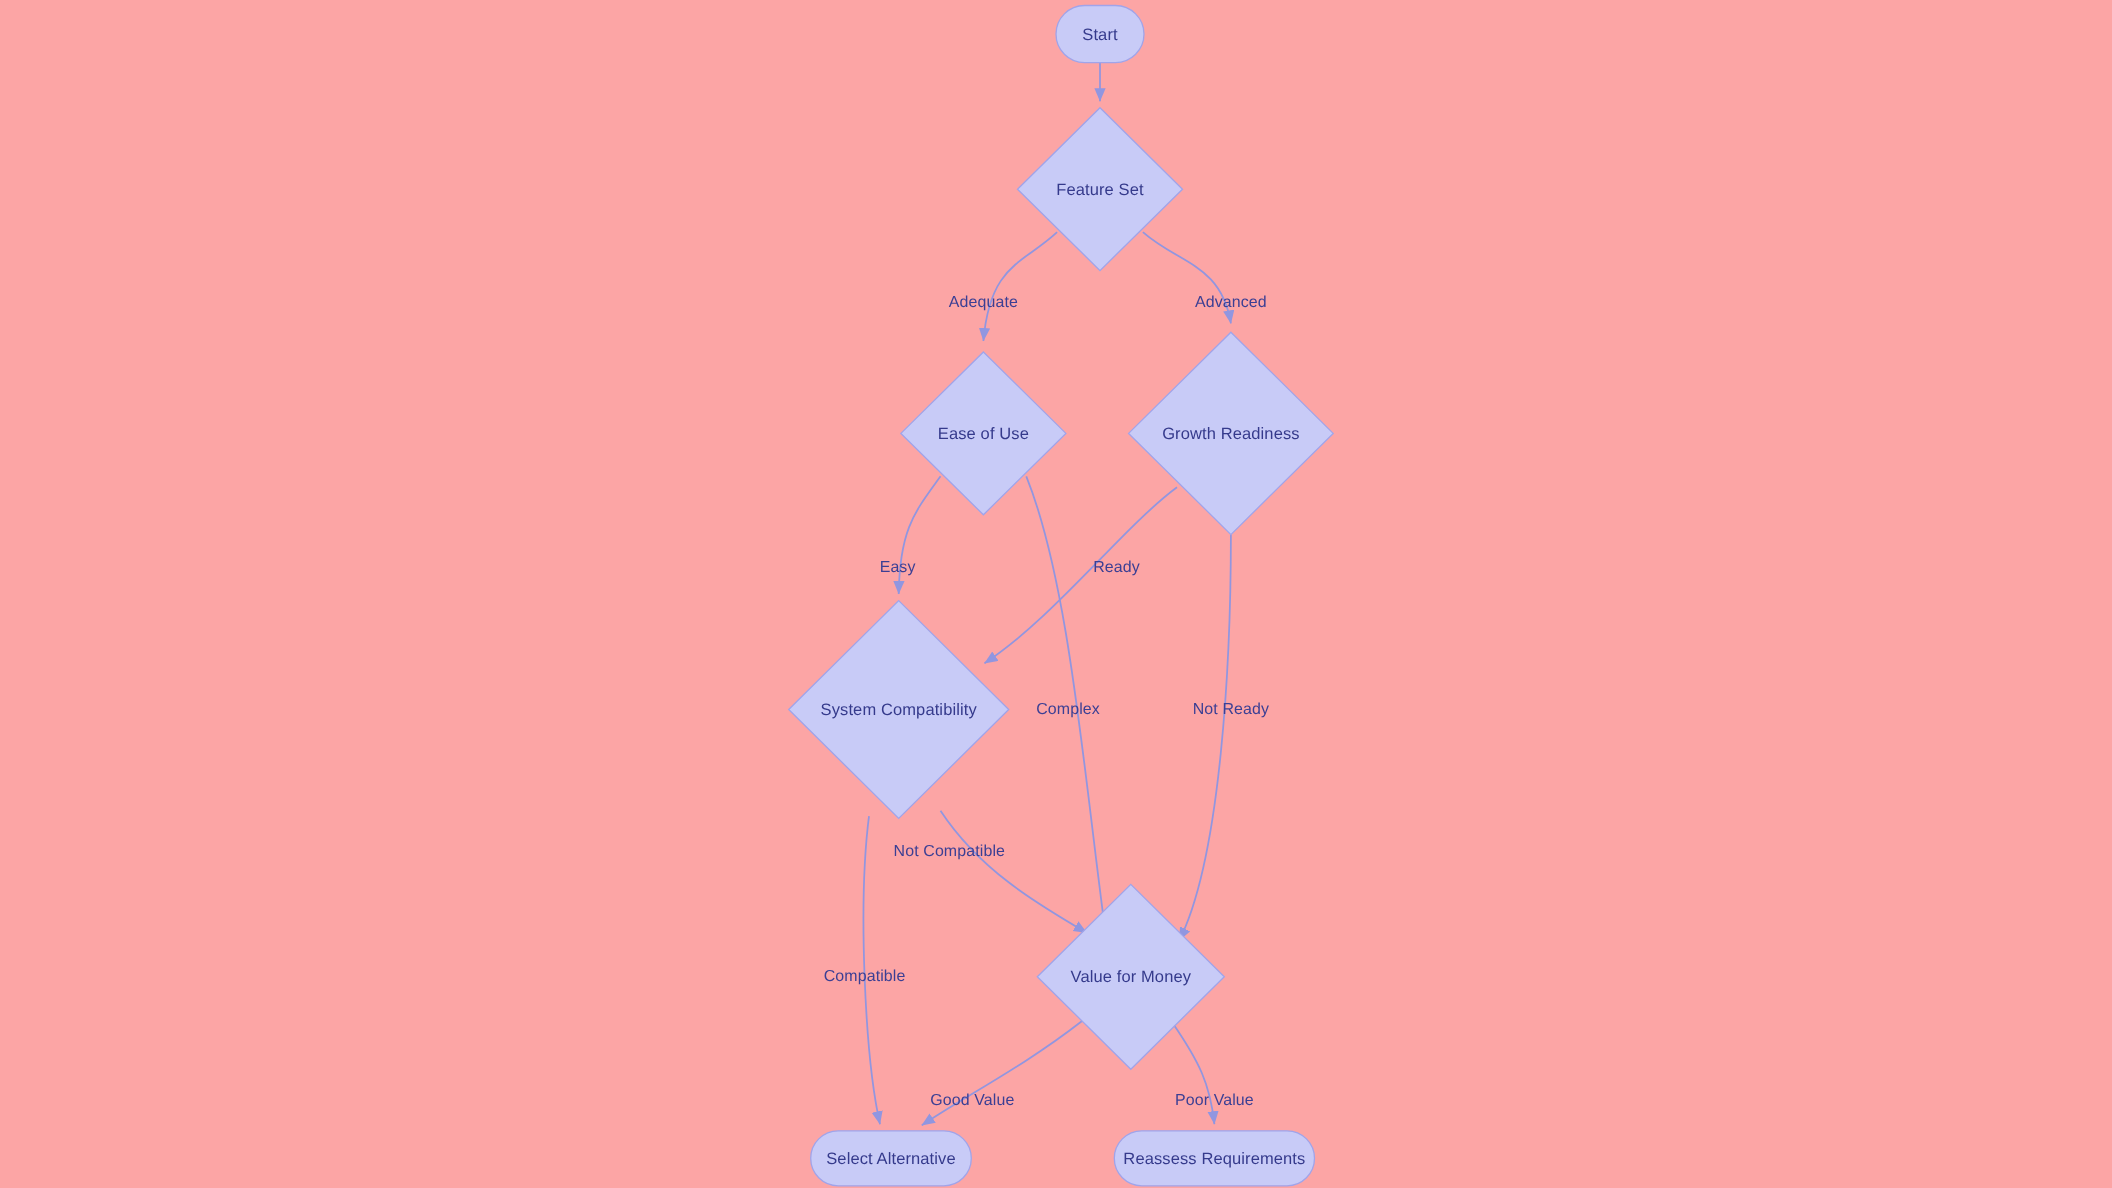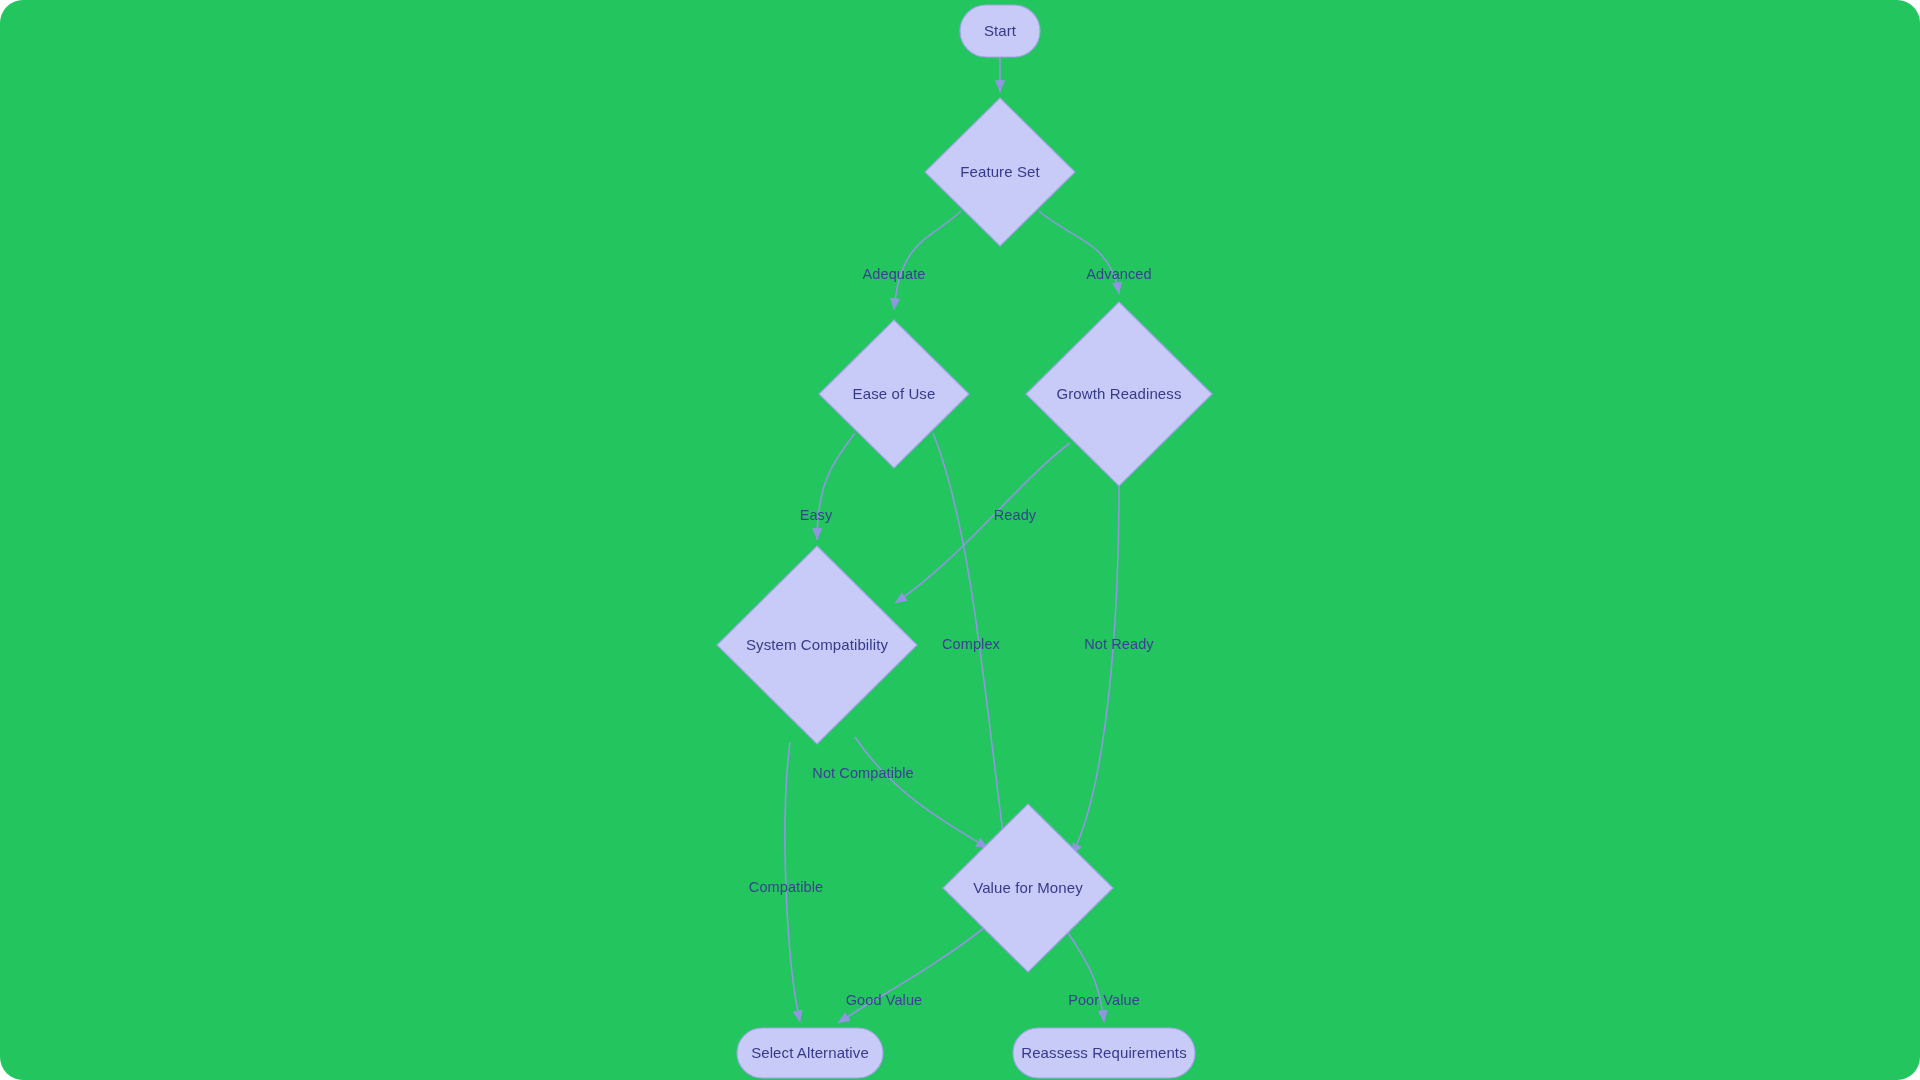--- a/index.html
+++ b/index.html
@@ -11,22 +11,21 @@
   body {
     width: 1920px;
     height: 1080px;
     overflow: hidden;
     font-family: "Liberation Sans", sans-serif;
   }
   #flow-root {
     position: relative;
     width: 1920px;
     height: 1080px;
-    background: #22c55e;
-    border-radius: 23px;
+    background: #fca5a5;
   }
   svg.flow-canvas {
     position: absolute;
     top: 0;
     left: 0;
     width: 1920px;
     height: 1080px;
     display: block;
   }
   .node-shape {

